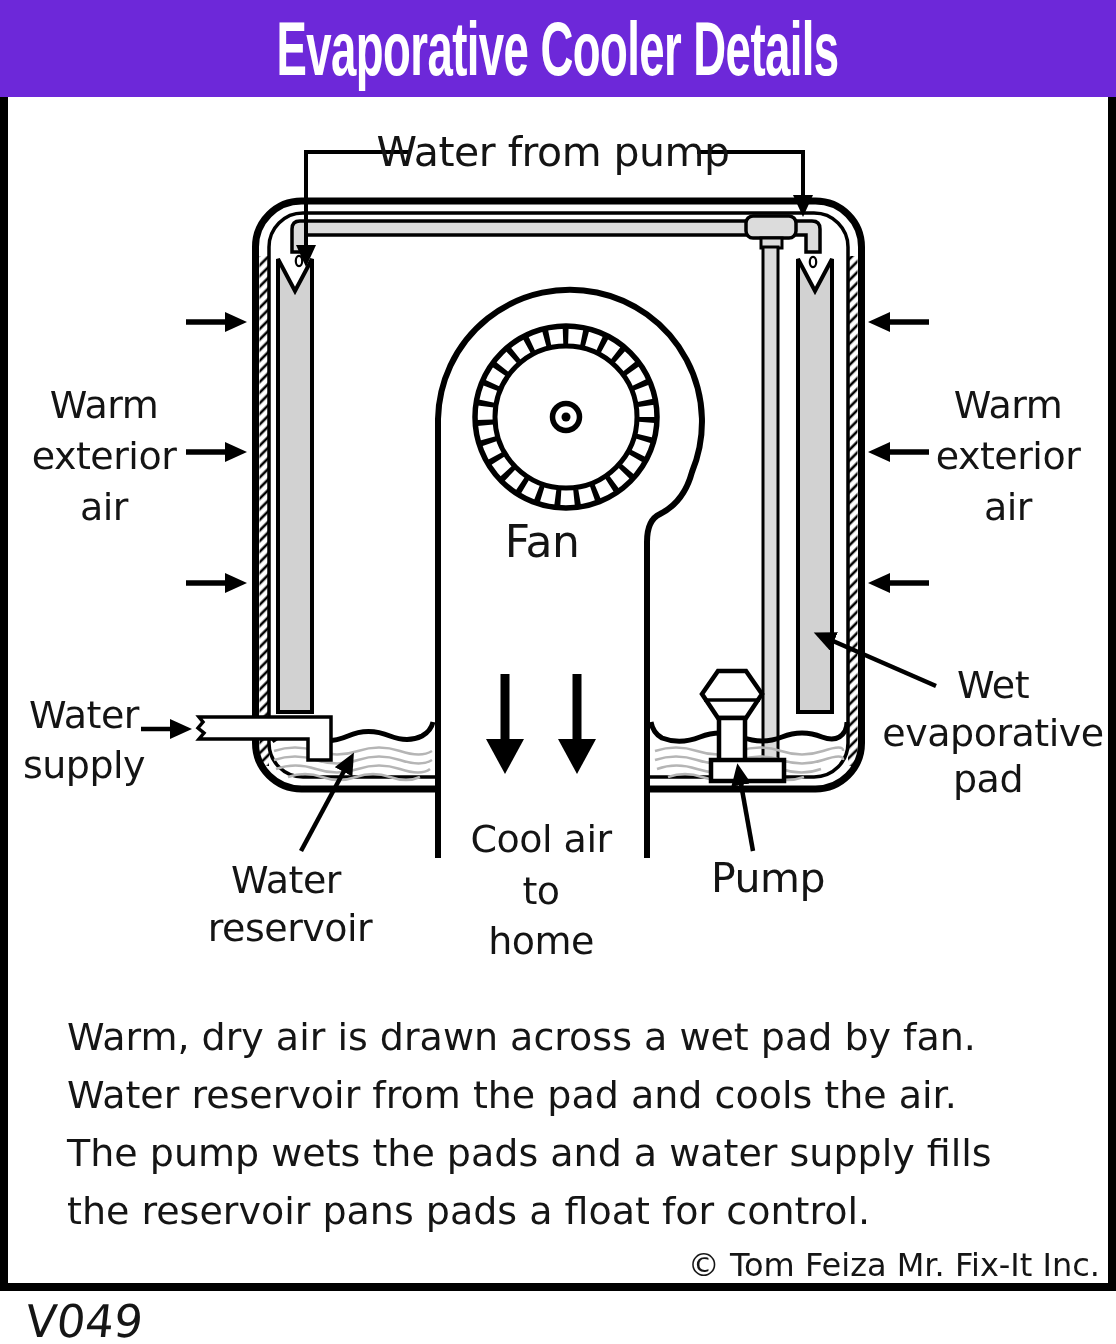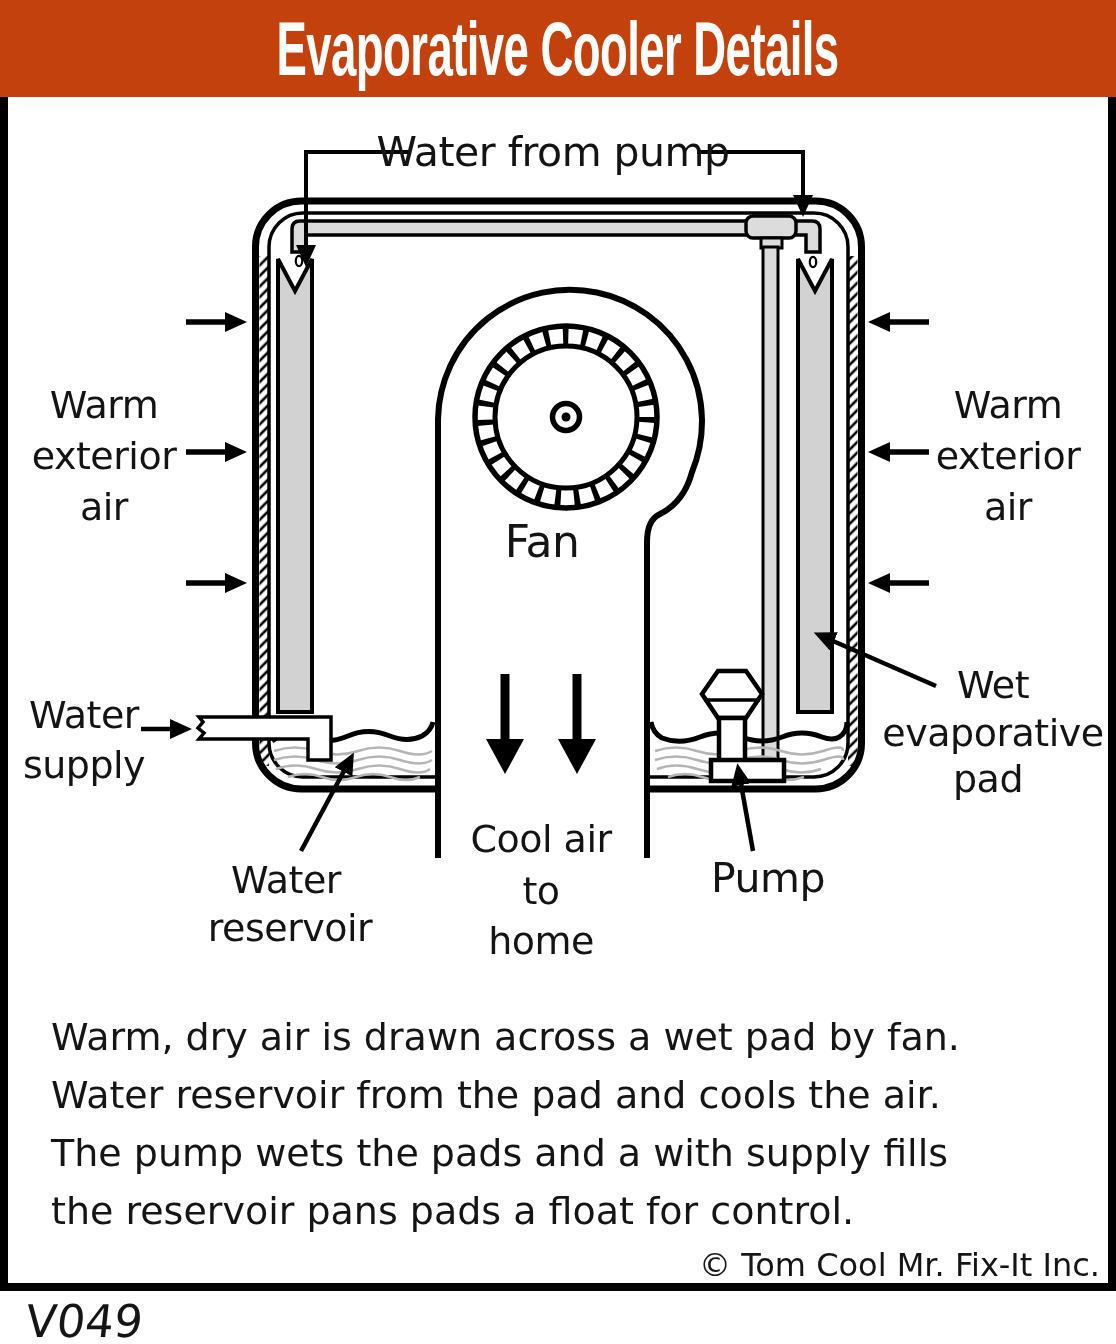--- a/index.html
+++ b/index.html
@@ -1,34 +1,34 @@
 <!DOCTYPE html>
 <html><head>
 <meta charset="utf-8">
 <style>
   html,body{margin:0;padding:0;background:#fff;}
   .page{position:relative;width:1116px;height:1344px;background:#fff;overflow:hidden;
         font-family:"DejaVu Sans",sans-serif;color:#111;}
   
-  .titlebar{position:absolute;top:0;left:0;width:1116px;height:97px;background:#c2410c;
+  .titlebar{position:absolute;top:0;left:0;width:1116px;height:97px;background:#6d28d9;
             display:flex;align-items:center;justify-content:center;}
   .titlebar h1{margin:0;color:#fff;font-family:"Liberation Sans",sans-serif;
                font-weight:bold;font-size:76px;line-height:1;letter-spacing:-1px;
                transform:scaleX(0.6);transform-origin:center;white-space:nowrap;}
   
   .frame{position:absolute;top:97px;left:0;width:1116px;height:1194px;box-sizing:border-box;
          border-left:8px solid #000;border-right:8px solid #000;border-bottom:8px solid #000;}
   
   svg.diagram{position:absolute;top:97px;left:8px;}
   svg.diagram text{font-family:"DejaVu Sans",sans-serif;font-size:38px;fill:#141414;
                    text-anchor:middle;letter-spacing:-0.5px;}
   svg.diagram text.big{font-size:41px;}
   svg.diagram text.fan{font-size:44px;}
   
-  .caption{position:absolute;left:51px;top:1008px;width:1010px;}
+  .caption{position:absolute;left:67px;top:1008px;width:1010px;}
   .cap-line{font-size:38px;line-height:58px;white-space:nowrap;color:#151515;}
   .copyright{position:absolute;right:16px;top:1246px;font-size:32px;color:#151515;}
   .figure-id{position:absolute;left:26px;top:1295px;font-size:45px;color:#151515;
              transform:skewX(-6deg);}
 </style>
 </head>
 <body>
 
 <div class="page">
 
@@ -128,20 +128,20 @@
     <text x="290" y="941">reservoir</text>
     <text x="768" y="892" class="big">Pump</text>
     <text x="993" y="698">Wet</text>
     <text x="993" y="746">evaporative</text>
     <text x="988" y="792">pad</text>
   </svg>
 
   <div class="caption">
     <div class="cap-line">Warm, dry air is drawn across a wet pad by fan.</div>
     <div class="cap-line">Water reservoir from the pad and cools the air.</div>
-    <div class="cap-line">The pump wets the pads and a with supply fills</div>
+    <div class="cap-line">The pump wets the pads and a water supply fills</div>
     <div class="cap-line">the reservoir pans pads a float for control.</div>
   </div>
 
-  <div class="copyright">© Tom Cool Mr. Fix-It Inc.</div>
+  <div class="copyright">© Tom Feiza Mr. Fix-It Inc.</div>
   <div class="figure-id">V049</div>
 
 </div>
 
 </body></html>

